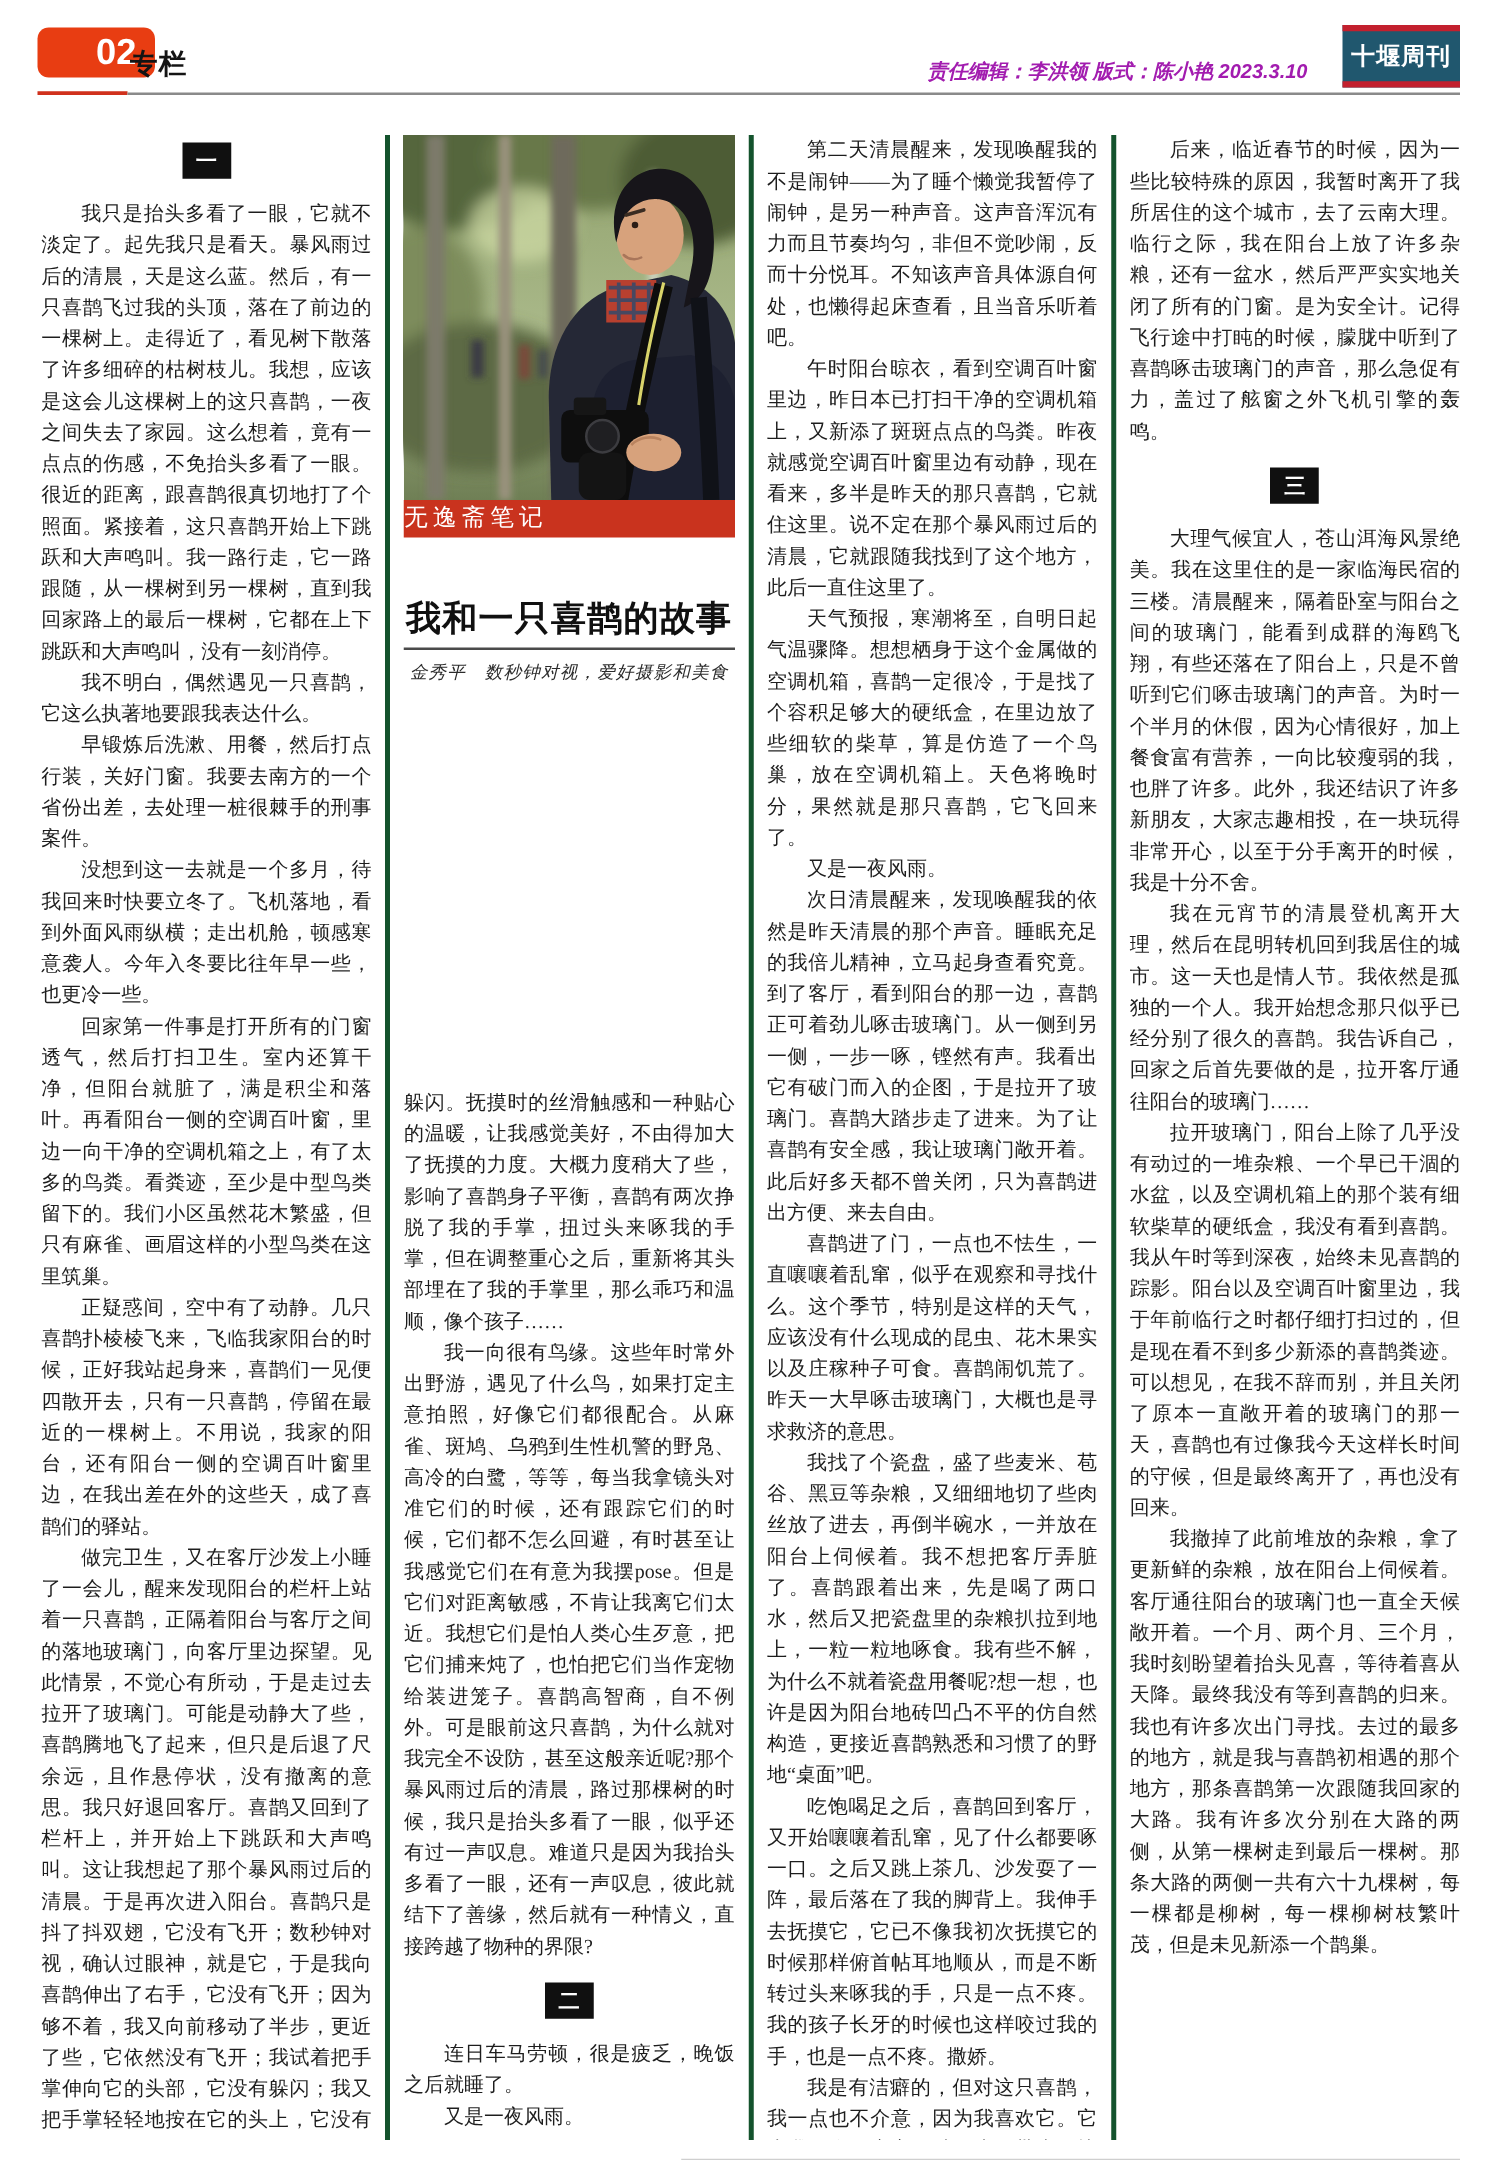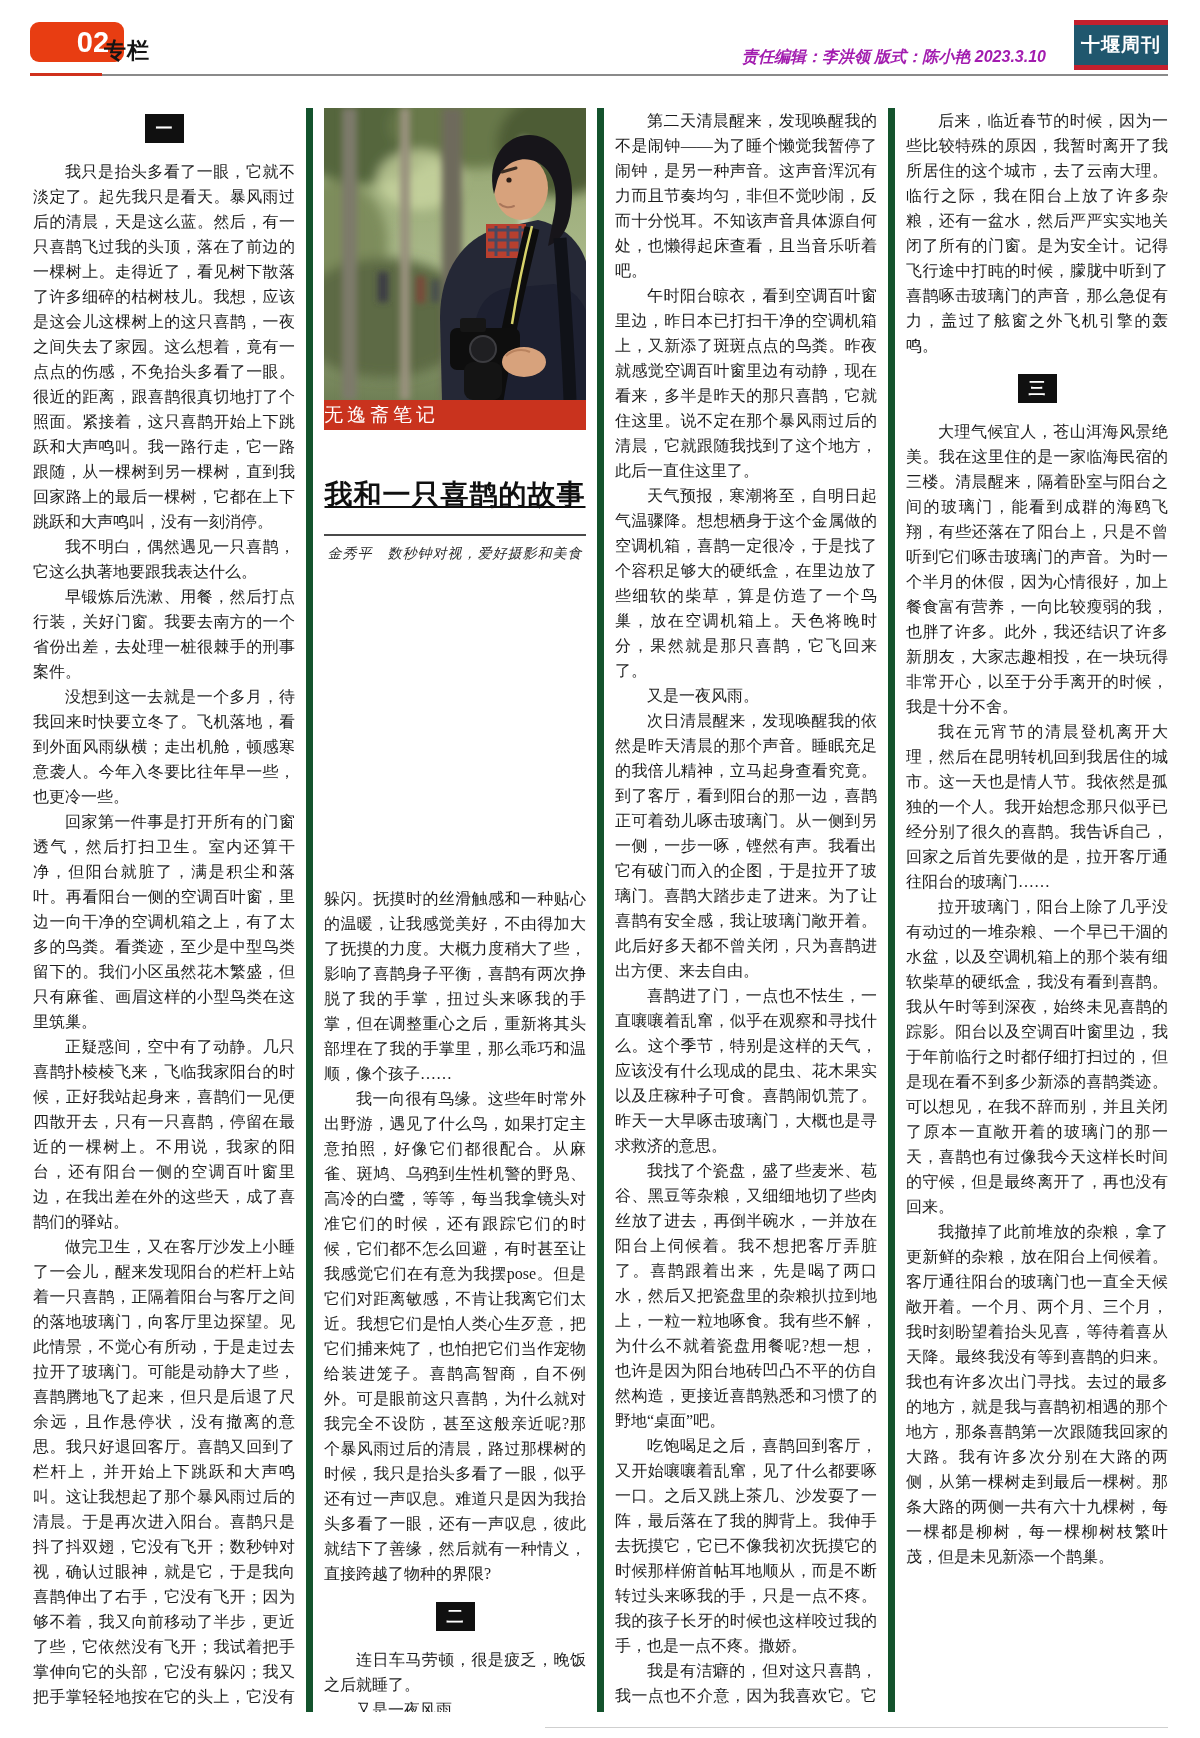--- a/index.html
+++ b/index.html
@@ -20,36 +20,36 @@
             display:flex;align-items:center;justify-content:center;}
   .masthead span{color:#fff;font-weight:bold;font-size:19px;letter-spacing:1px;
                  font-family:"Liberation Serif",serif;text-align:center;}
   .hdr-rule{position:absolute;top:73px;left:30px;right:32px;height:3px;}
   .hdr-rule .red{position:absolute;left:0;top:0;width:72px;height:3px;background:#d0311c;}
   .hdr-rule .gray{position:absolute;left:72px;right:0;top:1px;height:2px;background:#8a8a8a;}
 
   
   .cols{position:absolute;top:108px;left:33px;width:1135px;height:1604px;display:flex;overflow:hidden;}
   .col{width:266px;overflow:hidden;}
-  .col + .col{border-left:7px solid #14532d;margin-left:11px;padding-left:11px;}
+  .col + .col{border-left:4px solid #14532d;margin-left:11px;padding-left:11px;}
 
   .para{margin:0;font-size:16px;line-height:25px;text-align:justify;word-break:break-all;
         text-indent:2em;color:#1d1d1d;}
   .para.noindent{text-indent:0;}
   .marker{width:max-content;margin:16px auto;background:#101010;color:#fff;
           font-family:"Liberation Sans",sans-serif;font-weight:bold;font-size:17px;
           line-height:1;padding:6px 11px;}
   .col .marker:first-child{margin-top:6px;}
 
   
   figure.photo{margin:0;width:100%;height:292px;overflow:hidden;}
   .banner{height:30px;background:#c9331e;color:#fff;font-family:"Liberation Sans",sans-serif;
           font-size:19px;letter-spacing:4px;line-height:30px;text-align:left;}
   .title{margin:46px 0 0;font-size:28px;font-weight:bold;letter-spacing:1px;text-align:center;
-         color:#101010;padding-bottom:20px;border-bottom:2px solid #4a4a4a;text-decoration:underline;}
+         color:#101010;padding-bottom:4px;border-bottom:2px solid #4a4a4a;}
   .byline{margin-top:9px;text-align:center;font-style:italic;font-size:14px;color:#2b2b2b;
           letter-spacing:1px;}
   .col2-body{margin-top:323px;}
 
   .bottom-rule{position:absolute;left:545px;right:32px;top:1727px;height:1px;background:#cfcfcf;}
 </style>
 </head>
 <body>
 
 <div class="page">

